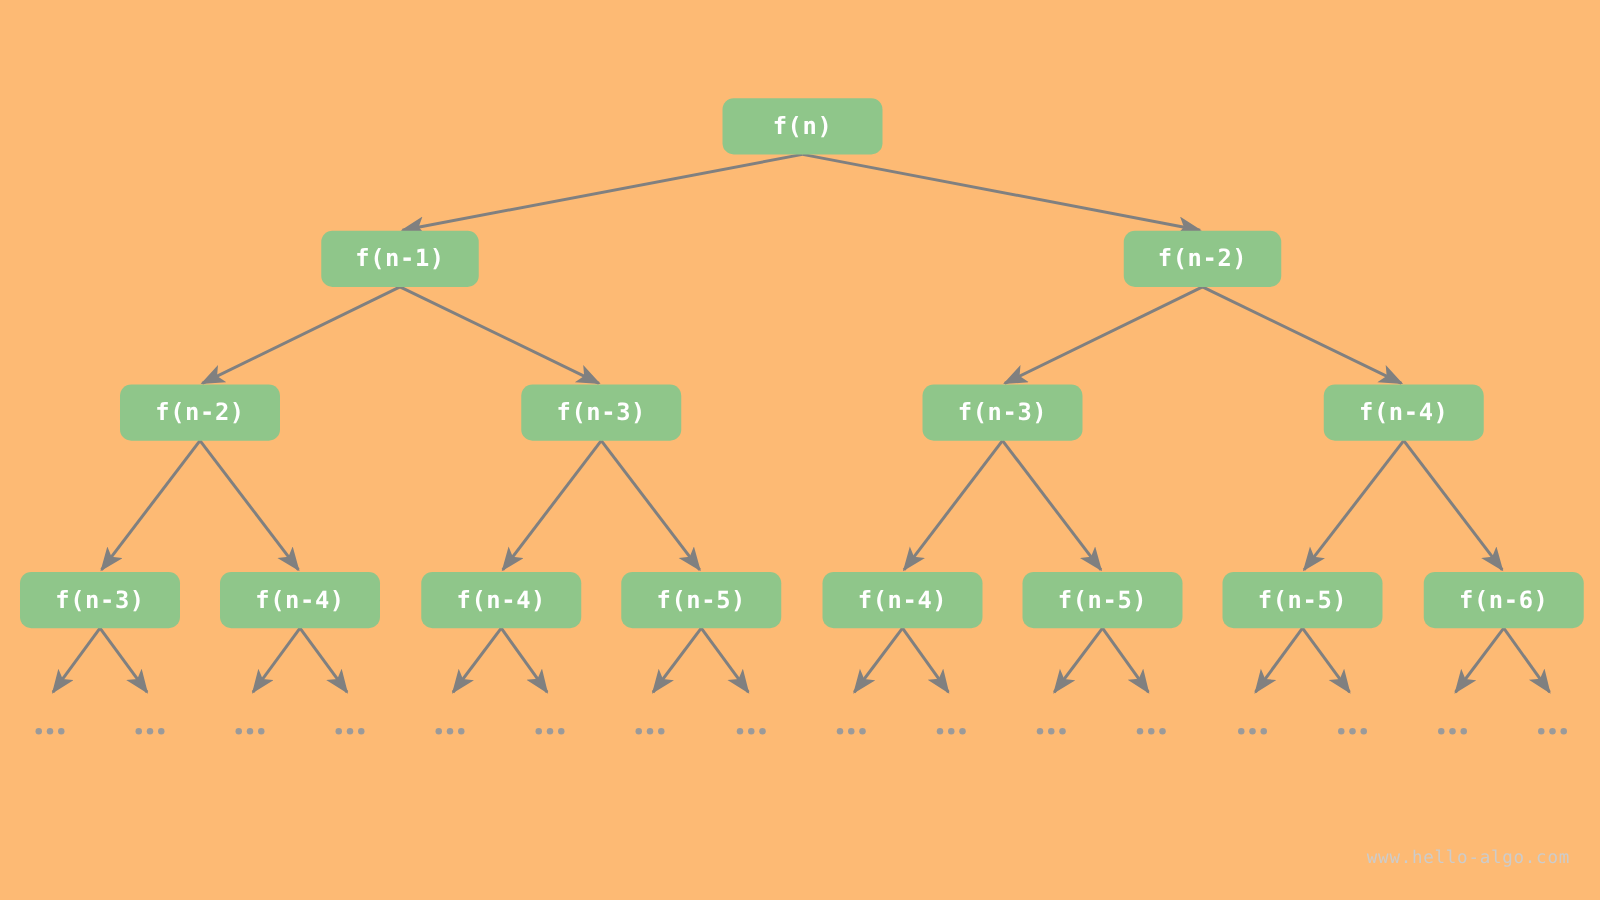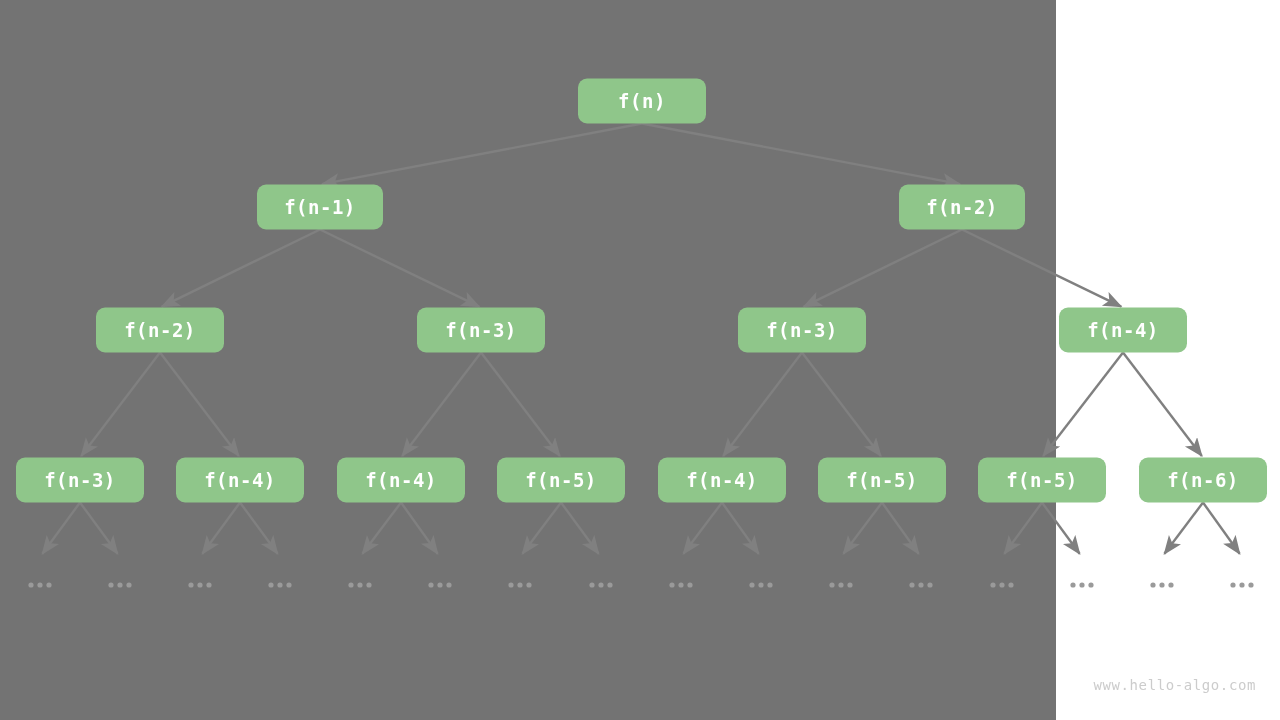--- a/index.html
+++ b/index.html
@@ -8,23 +8,23 @@
     background: #ffffff;
   }
   body {
     width: 1280px;
     height: 720px;
     overflow: hidden;
     font-family: "DejaVu Sans Mono", monospace;
   }
   #canvas {
     position: relative;
-    width: 1056px;
+    width: 1280px;
     height: 720px;
-    background: #737373;
+    background: #fdba74;
   }
   svg#tree {
     position: absolute;
     left: 0;
     top: 0;
     width: 1280px;
     height: 720px;
   }
   .node-rect {
     fill: #8FC68A;

